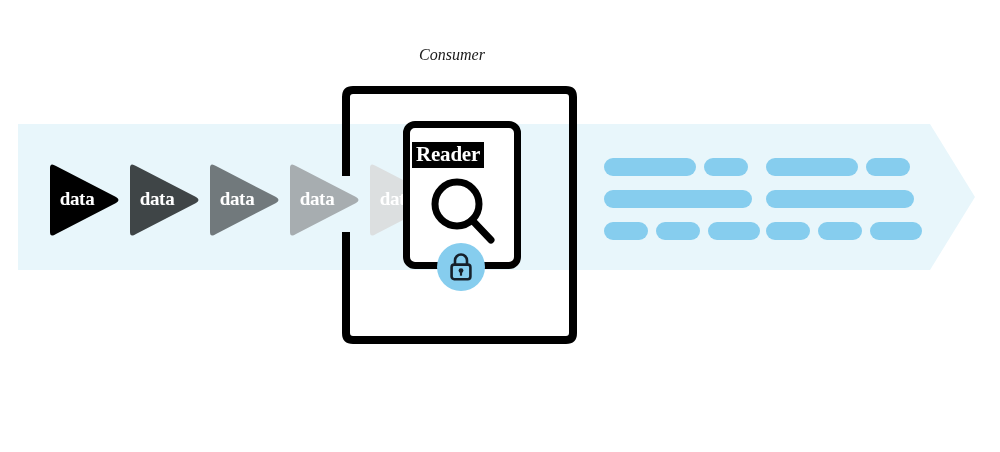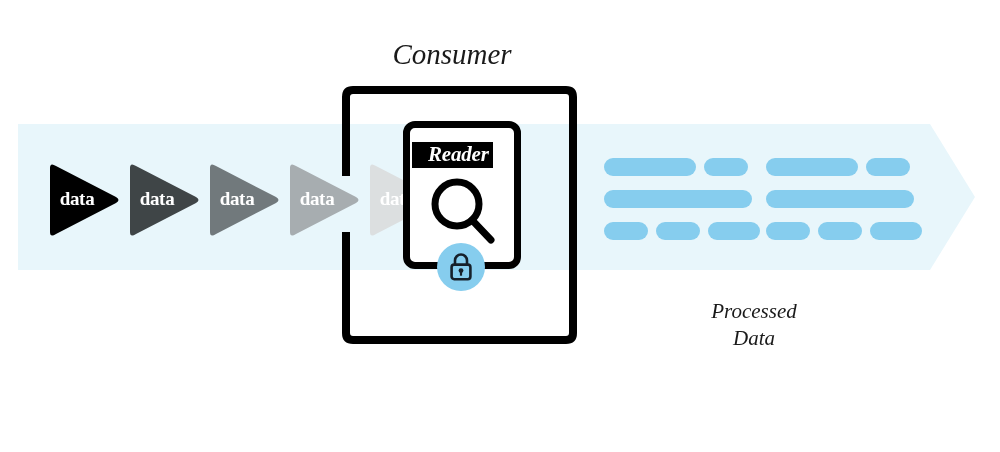--- a/index.html
+++ b/index.html
@@ -72,24 +72,23 @@
   .reader-title {
     position: absolute;
     left: 412px;
     top: 142px;
     background: #000000;
     color: #ffffff;
     font-family: "Liberation Serif", "DejaVu Serif", serif;
     font-weight: bold;
     font-size: 21px;
     line-height: 25px;
-    padding: 0px 4px 1px 16px;
+    padding: 0px 4px 1px 4px;
     white-space: nowrap;
     letter-spacing: -0.2px;
-    font-style: italic;
   }
   .magnifier {
     position: absolute;
     left: 428px;
     top: 176px;
   }
 
   
   .lock-badge {
     position: absolute;
@@ -120,21 +119,21 @@
     font-size: 21px;
     line-height: 27px;
     color: #1a1a1a;
     text-align: center;
     white-space: pre-line;
   }
   .caption-consumer {
     left: 352px;
     top: 41px;
     width: 200px;
-    font-size: 29px;
+    font-size: 16px;
     text-align: center;
   }
   .caption-readable {
     left: 78px;
     top: 298px;
     width: 200px;
   }
   .caption-lock {
     left: 381px;
     top: 300px;
@@ -231,16 +230,14 @@
 
     <div class="bar" style="left: 766px; top: 158px; width: 92px; background: rgb(134, 205, 238);"></div>
     <div class="bar" style="left: 866px; top: 158px; width: 44px; background: rgb(134, 205, 238);"></div>
     <div class="bar" style="left: 766px; top: 190px; width: 148px; background: rgb(134, 205, 238);"></div>
     <div class="bar" style="left: 766px; top: 222px; width: 44px; background: rgb(134, 205, 238);"></div>
     <div class="bar" style="left: 818px; top: 222px; width: 44px; background: rgb(134, 205, 238);"></div>
     <div class="bar" style="left: 870px; top: 222px; width: 52px; background: rgb(134, 205, 238);"></div>
   </div>
 
   <div class="caption caption-consumer">Consumer</div>
-  <div class="caption caption-processed">Processed
-Data</div>
 
 </div>
 
 </body></html>

